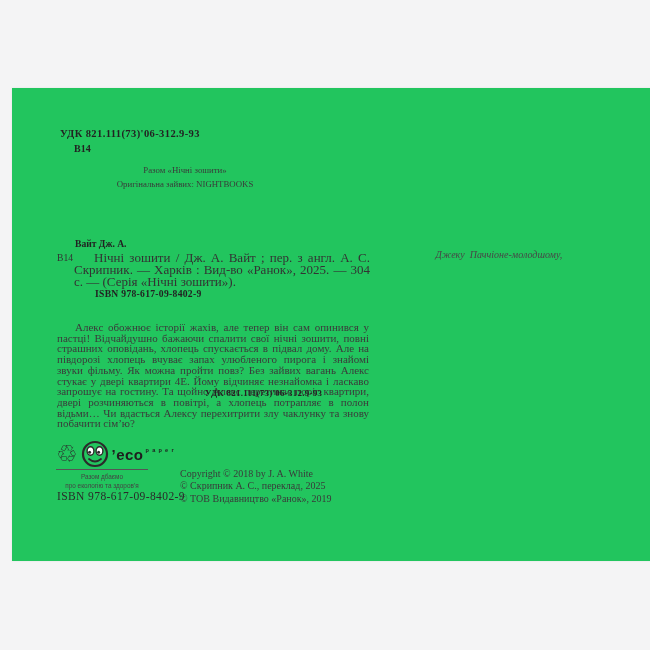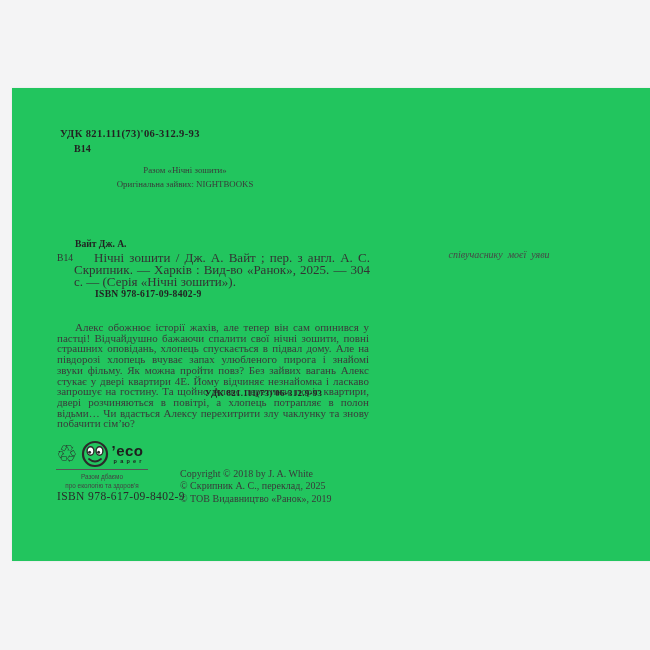--- a/index.html
+++ b/index.html
@@ -21,21 +21,21 @@
   .udk-code-top{left:62px;top:55px;font-size:10px;font-weight:600;color:#222;}
   .series{left:58px;top:76px;width:230px;text-align:center;font-size:8.8px;line-height:13.6px;color:#3a3a3a;}
   .author{left:63px;top:150px;font-size:9.6px;font-weight:bold;color:#222;}
   .card-code{left:45px;top:164px;font-size:9.6px;color:#333;}
   .card-record{left:62px;top:164px;width:296px;font-size:13px;line-height:12.2px;text-align:justify;text-indent:20px;color:#333;}
   .isbn-mid{left:83px;top:200px;font-size:9.6px;font-weight:bold;letter-spacing:0.3px;color:#222;}
   .annotation{left:45px;top:214px;width:312px;font-size:11px;line-height:10.7px;text-align:justify;text-indent:18px;color:#3b3b3b;margin-top:20px;}
   .udk-bottom{left:193px;top:300px;font-size:8.9px;font-weight:bold;letter-spacing:0.3px;color:#222;}
   .eco-row{left:44px;top:350px;width:100px;height:32px;display:flex;align-items:center;gap:3px;}
   .recycle{font-family:"DejaVu Sans",sans-serif;font-size:24px;line-height:28px;color:#2b2b2b;}
-  .eco-logo{display:flex;flex-direction:column;align-items:flex-start;line-height:1;}
+  .eco-logo{display:flex;flex-direction:row;align-items:flex-start;line-height:1;}
   .eco-word{font-family:"Liberation Sans",sans-serif;font-weight:bold;font-size:15px;letter-spacing:0.5px;color:#1e1e1e;}
   .eco-sub{font-family:"Liberation Sans",sans-serif;font-weight:bold;font-size:5.6px;letter-spacing:3.2px;margin-top:1px;margin-left:2px;color:#1e1e1e;}
   .eco-divider{left:44px;top:381px;width:92px;border-top:1px solid #555;height:0;}
   .eco-caption{left:28px;top:385px;width:124px;text-align:center;font-family:"Liberation Sans",sans-serif;font-size:6.4px;line-height:8.6px;color:#444;}
   .isbn-bottom{left:45px;top:402px;font-size:11.5px;letter-spacing:0.4px;color:#2a2a2a;}
   .copyright{left:168px;top:380px;font-size:10px;line-height:12.4px;color:#3a3a3a;}
   .dedication{left:392px;top:160px;width:190px;text-align:center;font-style:italic;font-size:10px;line-height:14.5px;word-spacing:2.5px;color:#474747;}
   .smiley{display:block;}
 </style>
 </head>
@@ -84,16 +84,16 @@
   </div>
 
   <div class="abs isbn-bottom">ISBN 978-617-09-8402-9</div>
   <div class="abs copyright">
     <div>Copyright © 2018 by J. A. White</div>
     <div>© Скрипник А. С., переклад, 2025</div>
     <div>© ТОВ Видавництво «Ранок», 2019</div>
   </div>
 
   <div class="abs dedication">
-    <div>співучаснику моєї уяви</div>
+    <div>Джеку Паччіоне-молодшому,</div>
   </div>
 
 </div>
 
 </body></html>

